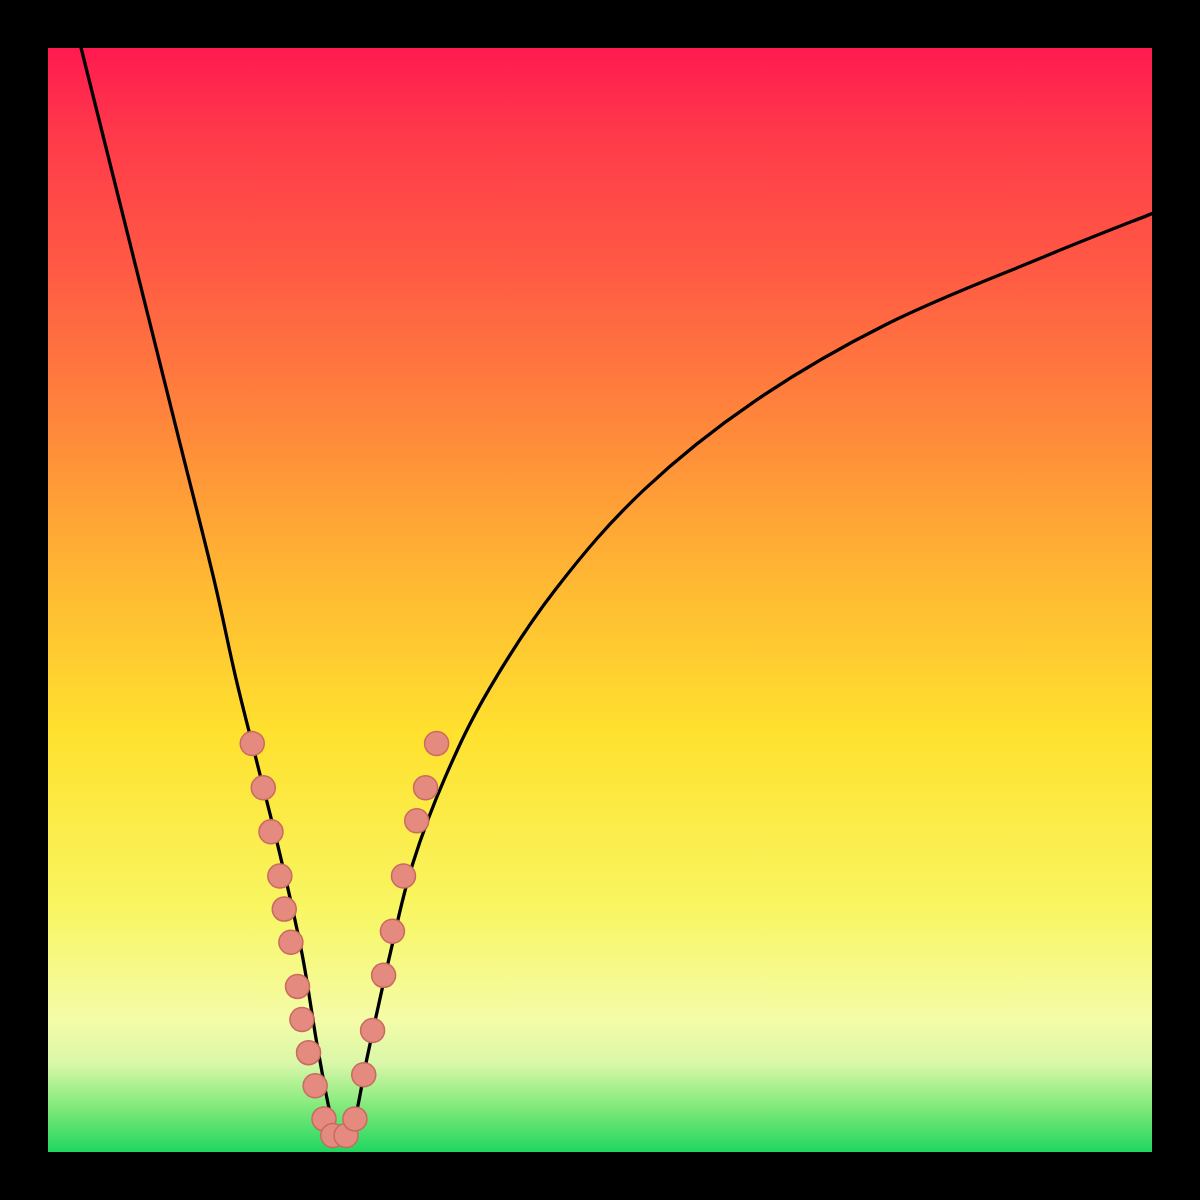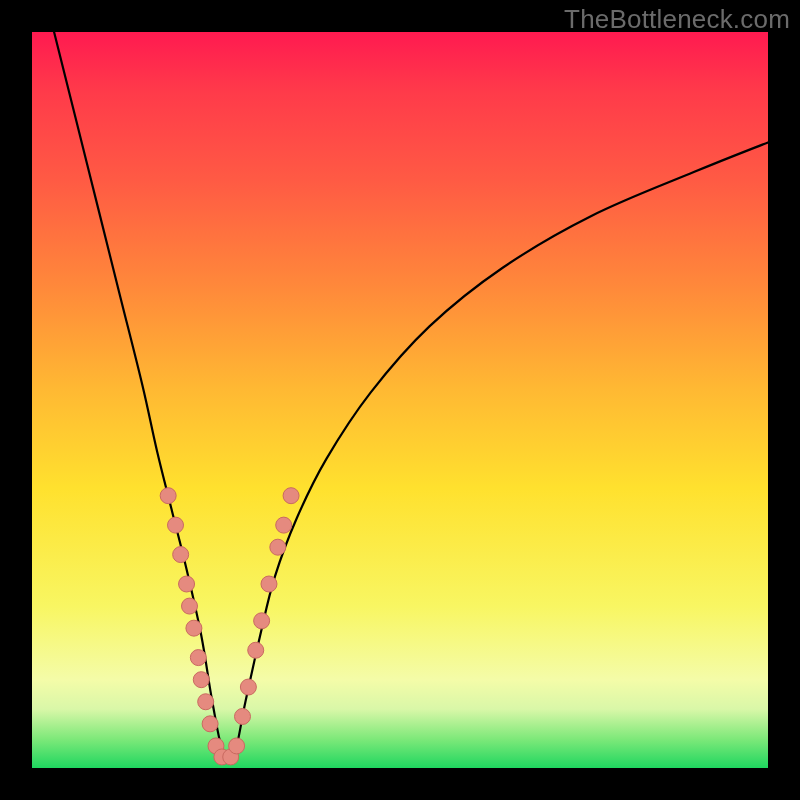--- a/index.html
+++ b/index.html
@@ -86,14 +86,13 @@
           <circle cx="216.38" cy="655.04" r="8" fill="#e58a7f" stroke="#c96a60" stroke-width="1"></circle>
           <circle cx="223.74" cy="618.24" r="8" fill="#e58a7f" stroke="#c96a60" stroke-width="1"></circle>
           <circle cx="229.63" cy="588.80" r="8" fill="#e58a7f" stroke="#c96a60" stroke-width="1"></circle>
           <circle cx="236.99" cy="552.00" r="8" fill="#e58a7f" stroke="#c96a60" stroke-width="1"></circle>
           <circle cx="245.82" cy="515.20" r="8" fill="#e58a7f" stroke="#c96a60" stroke-width="1"></circle>
           <circle cx="251.71" cy="493.12" r="8" fill="#e58a7f" stroke="#c96a60" stroke-width="1"></circle>
           <circle cx="259.07" cy="463.68" r="8" fill="#e58a7f" stroke="#c96a60" stroke-width="1"></circle>
         </g>
     </svg>
   </div>
-  <div class="watermark">TheBottleneck.com</div>
 </div>
 
 </body></html>

